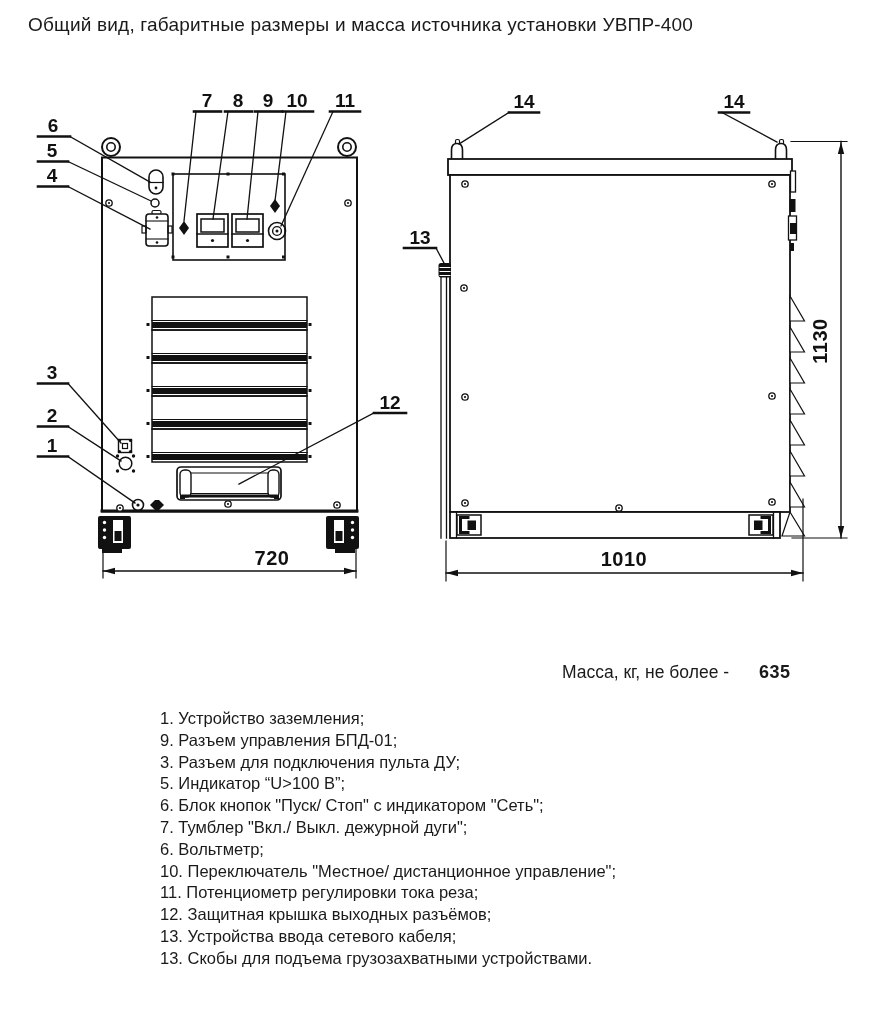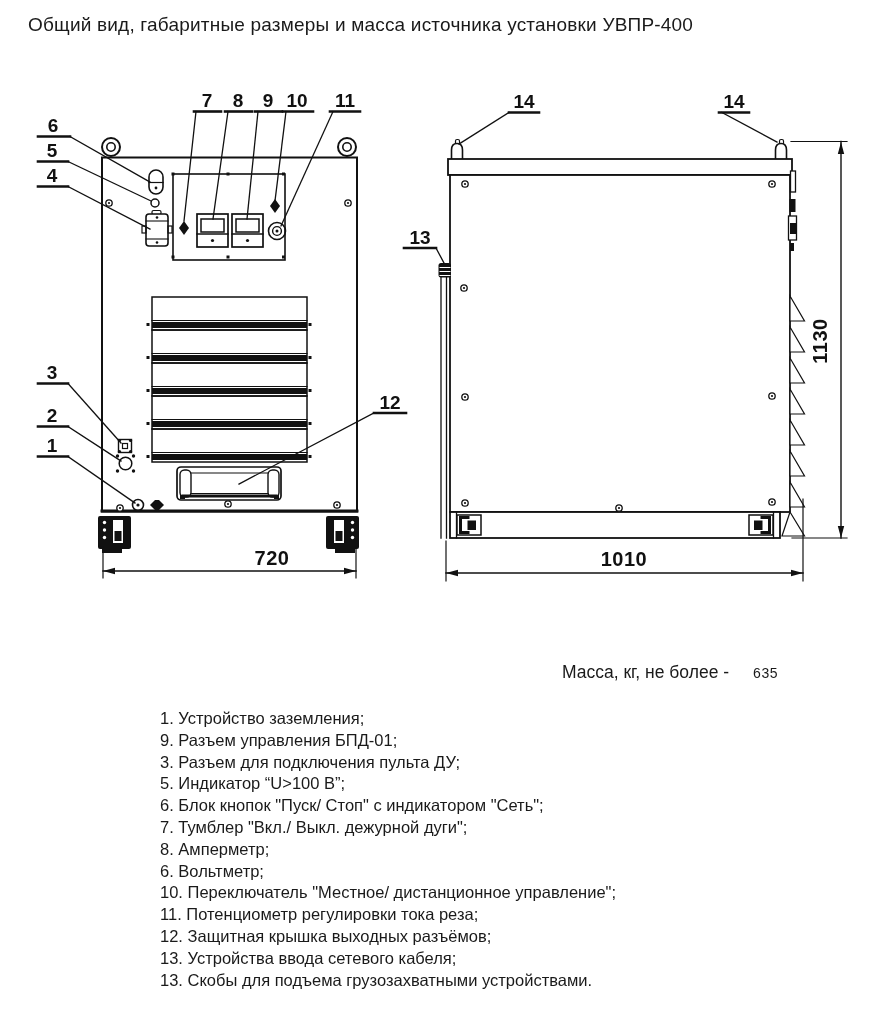--- a/index.html
+++ b/index.html
@@ -5,21 +5,21 @@
   html,body{margin:0;padding:0;}
   body{
     width:878px;height:1033px;background:#ffffff;position:relative;
     font-family:"Liberation Sans",sans-serif;color:#1a1a1a;overflow:hidden;
   }
   .title{position:absolute;left:28px;top:7px;font-size:19px;letter-spacing:.2px;white-space:nowrap;margin-top:7px;}
   svg.drawing{position:absolute;left:0;top:0;}
   .co{font:bold 19px "Liberation Sans",sans-serif;fill:#111;}
   .dim{font:bold 20px "Liberation Sans",sans-serif;fill:#111;letter-spacing:.5px;}
   .mass{position:absolute;left:562px;top:662px;font-size:17.5px;white-space:nowrap;}
-  .mass .val{font-weight:normal;margin-left:24px;font-size:14px;letter-spacing:.5px;}
+  .mass .val{font-weight:bold;margin-left:30px;font-size:18px;letter-spacing:.5px;}
   .legend{position:absolute;left:140px;top:708px;font-size:16.5px;line-height:21.8px;}
   .legend div{white-space:nowrap;margin-left:20px;}
 </style>
 </head>
 <body>
 
 <div class="title">Общий вид, габаритные размеры и масса источника установки УВПР-400</div>
 
 <svg class="drawing" width="878" height="640" viewBox="0 0 878 640" stroke-linecap="square" fill="none" stroke="#111">
 
@@ -332,20 +332,19 @@
   <span>Масса, кг, не более -</span><span class="val">635</span>
 </div>
 
 <div class="legend">
   <div>1. Устройство заземления;</div>
   <div>9. Разъем управления БПД-01;</div>
   <div>3. Разъем для подключения пульта ДУ;</div>
   <div>5. Индикатор “U&gt;100 В”;</div>
   <div>6. Блок кнопок "Пуск/ Стоп" с индикатором "Сеть";</div>
   <div>7. Тумблер "Вкл./ Выкл. дежурной дуги";</div>
-  <div>8. Амперметр;</div>
   <div>6. Вольтметр;</div>
   <div>10. Переключатель "Местное/ дистанционное управление";</div>
   <div>11. Потенциометр регулировки тока реза;</div>
   <div>12. Защитная крышка выходных разъёмов;</div>
   <div>13. Устройства ввода сетевого кабеля;</div>
   <div>13. Скобы для подъема грузозахватными устройствами.</div>
 </div>
 
 </body></html>

